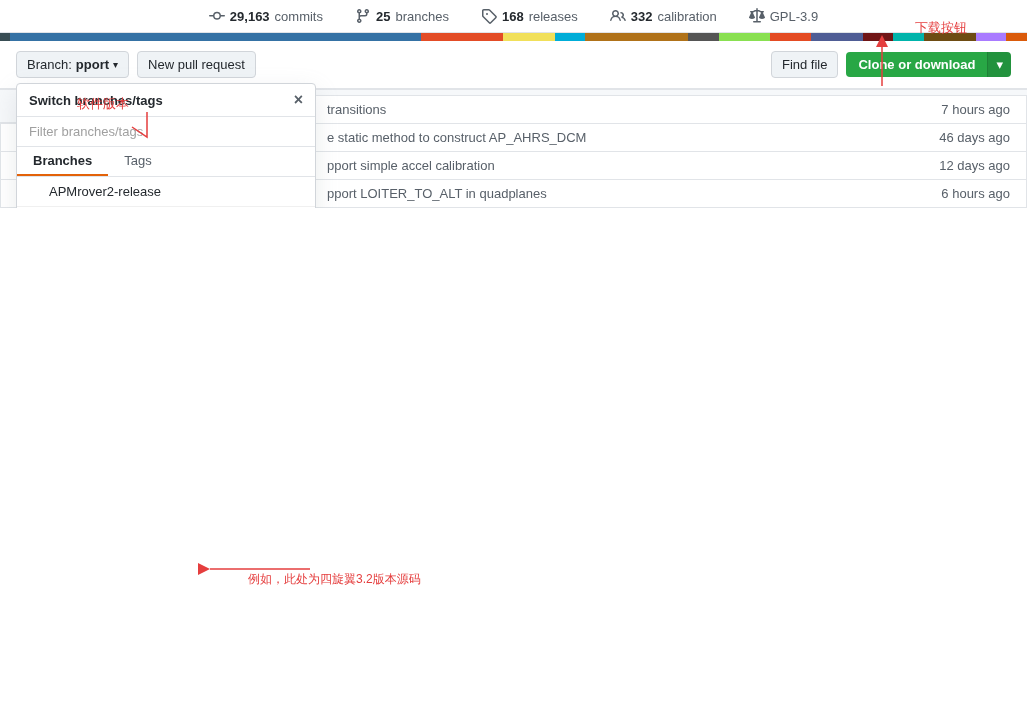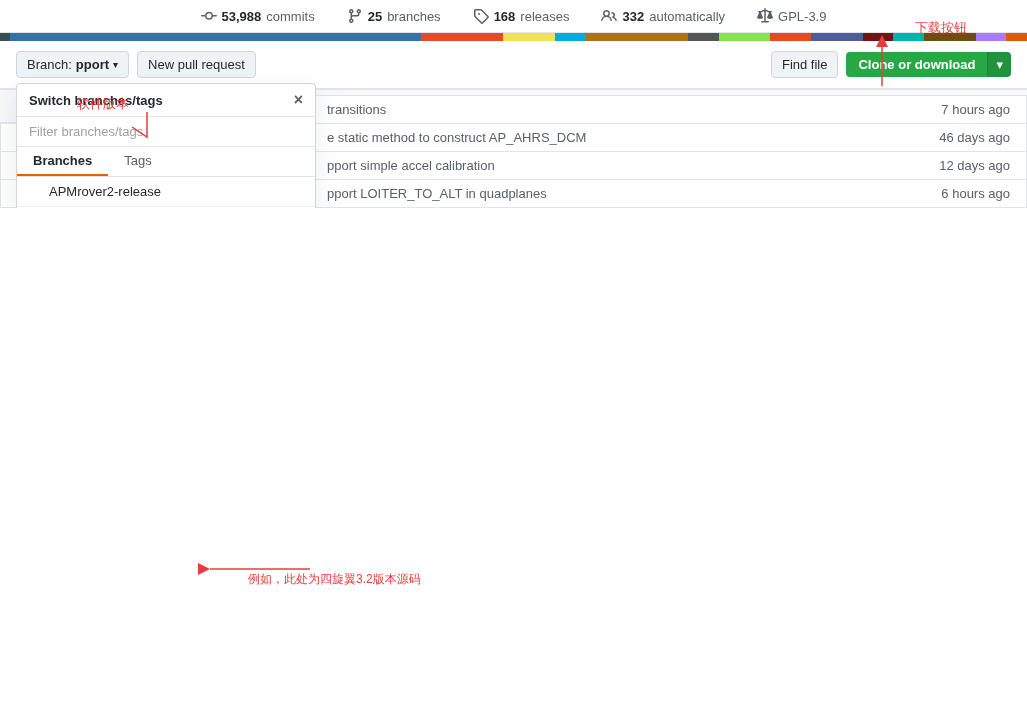--- a/index.html
+++ b/index.html
@@ -110,21 +110,21 @@
 </head>
 <body>
 
 <div style="position:relative;">
 
   <div class="stats-bar">
     <div class="stat-item">
       <svg width="16" height="16" viewBox="0 0 16 16">
           <path fill-rule="evenodd" d="M10.5 7.75a2.5 2.5 0 11-5 0 2.5 2.5 0 015 0zm1.43.75a4.002 4.002 0 01-7.86 0H.75a.75.75 0 110-1.5h3.32a4.001 4.001 0 017.86 0h3.32a.75.75 0 110 1.5h-3.32z"></path>
         </svg>
-      <strong>53,988</strong>
+      <strong>29,163</strong>
       <span>commits</span>
     </div>
     <div class="stat-item">
       <svg width="16" height="16" viewBox="0 0 16 16">
           <path fill-rule="evenodd" d="M11.75 2.5a.75.75 0 100 1.5.75.75 0 000-1.5zm-2.25.75a2.25 2.25 0 113 2.122V6A2.5 2.5 0 0110 8.5H6a1 1 0 00-1 1v1.128a2.251 2.251 0 11-1.5 0V5.372a2.25 2.25 0 111.5 0v1.836A2.492 2.492 0 016 7h4a1 1 0 001-1v-.628A2.25 2.25 0 019.5 3.25zM4.25 12a.75.75 0 100 1.5.75.75 0 000-1.5zM3.5 3.25a.75.75 0 111.5 0 .75.75 0 01-1.5 0z"></path>
         </svg>
       <strong>25</strong>
       <span>branches</span>
     </div>
     <div class="stat-item">
@@ -132,21 +132,21 @@
           <path fill-rule="evenodd" d="M2.5 7.775V2.75a.25.25 0 01.25-.25h5.025a.25.25 0 01.177.073l6.25 6.25a.25.25 0 010 .354l-5.025 5.025a.25.25 0 01-.354 0l-6.25-6.25a.25.25 0 01-.073-.177zm-1.5 0V2.75C1 1.784 1.784 1 2.75 1h5.025c.464 0 .91.184 1.238.513l6.25 6.25a1.75 1.75 0 010 2.474l-5.026 5.026a1.75 1.75 0 01-2.474 0l-6.25-6.25A1.75 1.75 0 011 7.775zM6 5a1 1 0 100 2 1 1 0 000-2z"></path>
         </svg>
       <strong>168</strong>
       <span>releases</span>
     </div>
     <div class="stat-item">
       <svg width="16" height="16" viewBox="0 0 16 16">
           <path fill-rule="evenodd" d="M2 5.5a3.5 3.5 0 115.898 2.549 5.508 5.508 0 013.034 4.084.75.75 0 11-1.482.235 4.001 4.001 0 00-7.9 0 .75.75 0 01-1.482-.236A5.507 5.507 0 013.102 8.05 3.49 3.49 0 012 5.5zM11 4a3.001 3.001 0 012.22 5.018 5.01 5.01 0 012.56 3.012.749.749 0 01-.885.954.752.752 0 01-.549-.536 3.51 3.51 0 00-2.522-2.372.75.75 0 01-.574-.73v-.352a.75.75 0 01.416-.672A1.5 1.5 0 0011 5.5.75.75 0 0111 4zm-5.5-.5a2 2 0 100 4 2 2 0 000-4z"></path>
         </svg>
       <strong>332</strong>
-      <span>automatically</span>
+      <span>calibration</span>
     </div>
     <div class="stat-item">
       <svg width="16" height="16" viewBox="0 0 16 16">
           <path fill-rule="evenodd" d="M8.75.75a.75.75 0 00-1.5 0V2h-.984c-.305 0-.604.08-.869.23l-1.288.737A.25.25 0 013.984 3H1.75a.75.75 0 000 1.5h.428L.066 9.192a.75.75 0 00.154.838l.53-.53-.53.53v.001l.002.002.002.002.006.006.016.015.045.04a3.514 3.514 0 00.686.45A4.492 4.492 0 003 11c.88 0 1.556-.22 2.023-.454a3.515 3.515 0 00.686-.45l.045-.04.016-.015.006-.006.002-.002.001-.002L5.25 9.5l.530.53a.75.75 0 00.154-.838L3.822 4.5h.162c.305 0 .604-.08.869-.23l1.289-.737a.25.25 0 01.124-.033h.984V13h-2.5a.75.75 0 000 1.5h6.5a.75.75 0 000-1.5h-2.5V3.5h.984a.25.25 0 01.124.033l1.29.736c.264.152.563.231.868.231h.162l-2.112 4.692a.75.75 0 00.154.838l.53-.53-.53.53v.001l.002.002.002.002.006.006.016.015.045.04a3.517 3.517 0 00.686.45A4.492 4.492 0 0013 11c.88 0 1.556-.22 2.023-.454a3.512 3.512 0 00.686-.45l.045-.04.01-.01.006-.005.006-.006.002-.002.001-.002-.529-.531.53.53a.75.75 0 00.154-.838L13.822 4.5h.428a.75.75 0 000-1.5h-2.234a.25.25 0 01-.124-.033l-1.29-.736A1.75 1.75 0 009.734 2H8.75V.75z"></path>
         </svg>
       <span>GPL-3.9</span>
     </div>
   </div>
 
   <div class="lang-bar" id="lang-bar">

